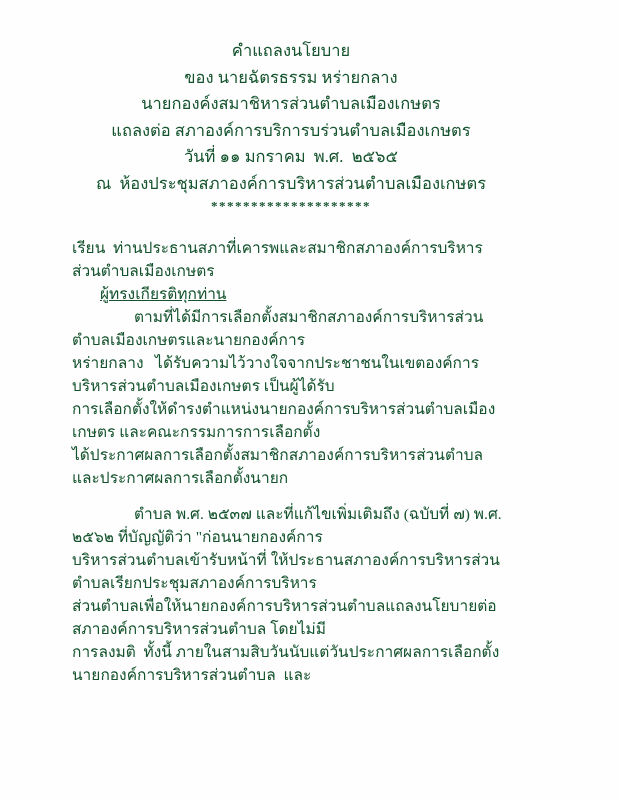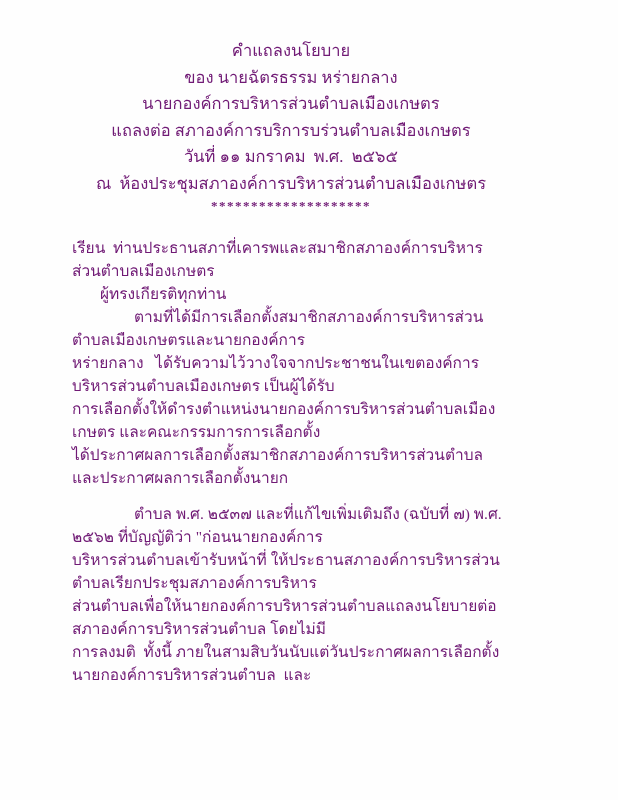--- a/index.html
+++ b/index.html
@@ -6,21 +6,21 @@
     margin: 0;
     padding: 0;
     background: #e8e8e8;
   }
   .page {
     position: relative;
     width: 618px;
     height: 800px;
     margin: 0 auto;
     background: #fefefe;
-    color: #701a75;
+    color: #14532d;
     font-family: "Liberation Serif", "DejaVu Serif", serif;
     overflow: hidden;
     box-sizing: border-box;
     padding: 38px 108px 0 72px;
   }
   .header-block {
     text-align: center;
     font-size: 16.5px;
     line-height: 26.5px;
   }
@@ -41,20 +41,21 @@
   }
   .salutation {
     margin-top: 22px;
   }
   .salutation .sal-line1 {
     white-space: pre-wrap;
   }
   .salutation .sal-line2 {
     padding-left: 28px;
     white-space: pre-wrap;
+    text-decoration: underline;
   }
   .para {
     margin: 0;
   }
   .para .line {
     white-space: pre-wrap;
     font-family: Liberation Serif, serif;
   }
   .para .line:first-child {
     text-indent: 62px;
@@ -65,21 +66,21 @@
 </style>
 </head>
 <body>
 
 <div class="page">
 
   <div class="header-block">
     <div>
         <div class="line">คำแถลงนโยบาย</div>
         <div class="line">ของ นายฉัตรธรรม หร่ายกลาง</div>
-        <div class="line">นายกองค์การบริหารส่วนตำบลเมืองเกษตร</div>
+        <div class="line">นายกองค์งสมาชิหารส่วนตำบลเมืองเกษตร</div>
         <div class="line">แถลงต่อ สภาองค์การบริการบร่วนตำบลเมืองเกษตร</div>
         <div class="line">วันที่ ๑๑ มกราคม  พ.ศ.  ๒๕๖๕</div>
         <div class="line">ณ  ห้องประชุมสภาองค์การบริหารส่วนตำบลเมืองเกษตร</div>
       </div>
     <div class="divider">********************</div>
   </div>
 
   <div class="body-text">
 
     <div class="salutation">

